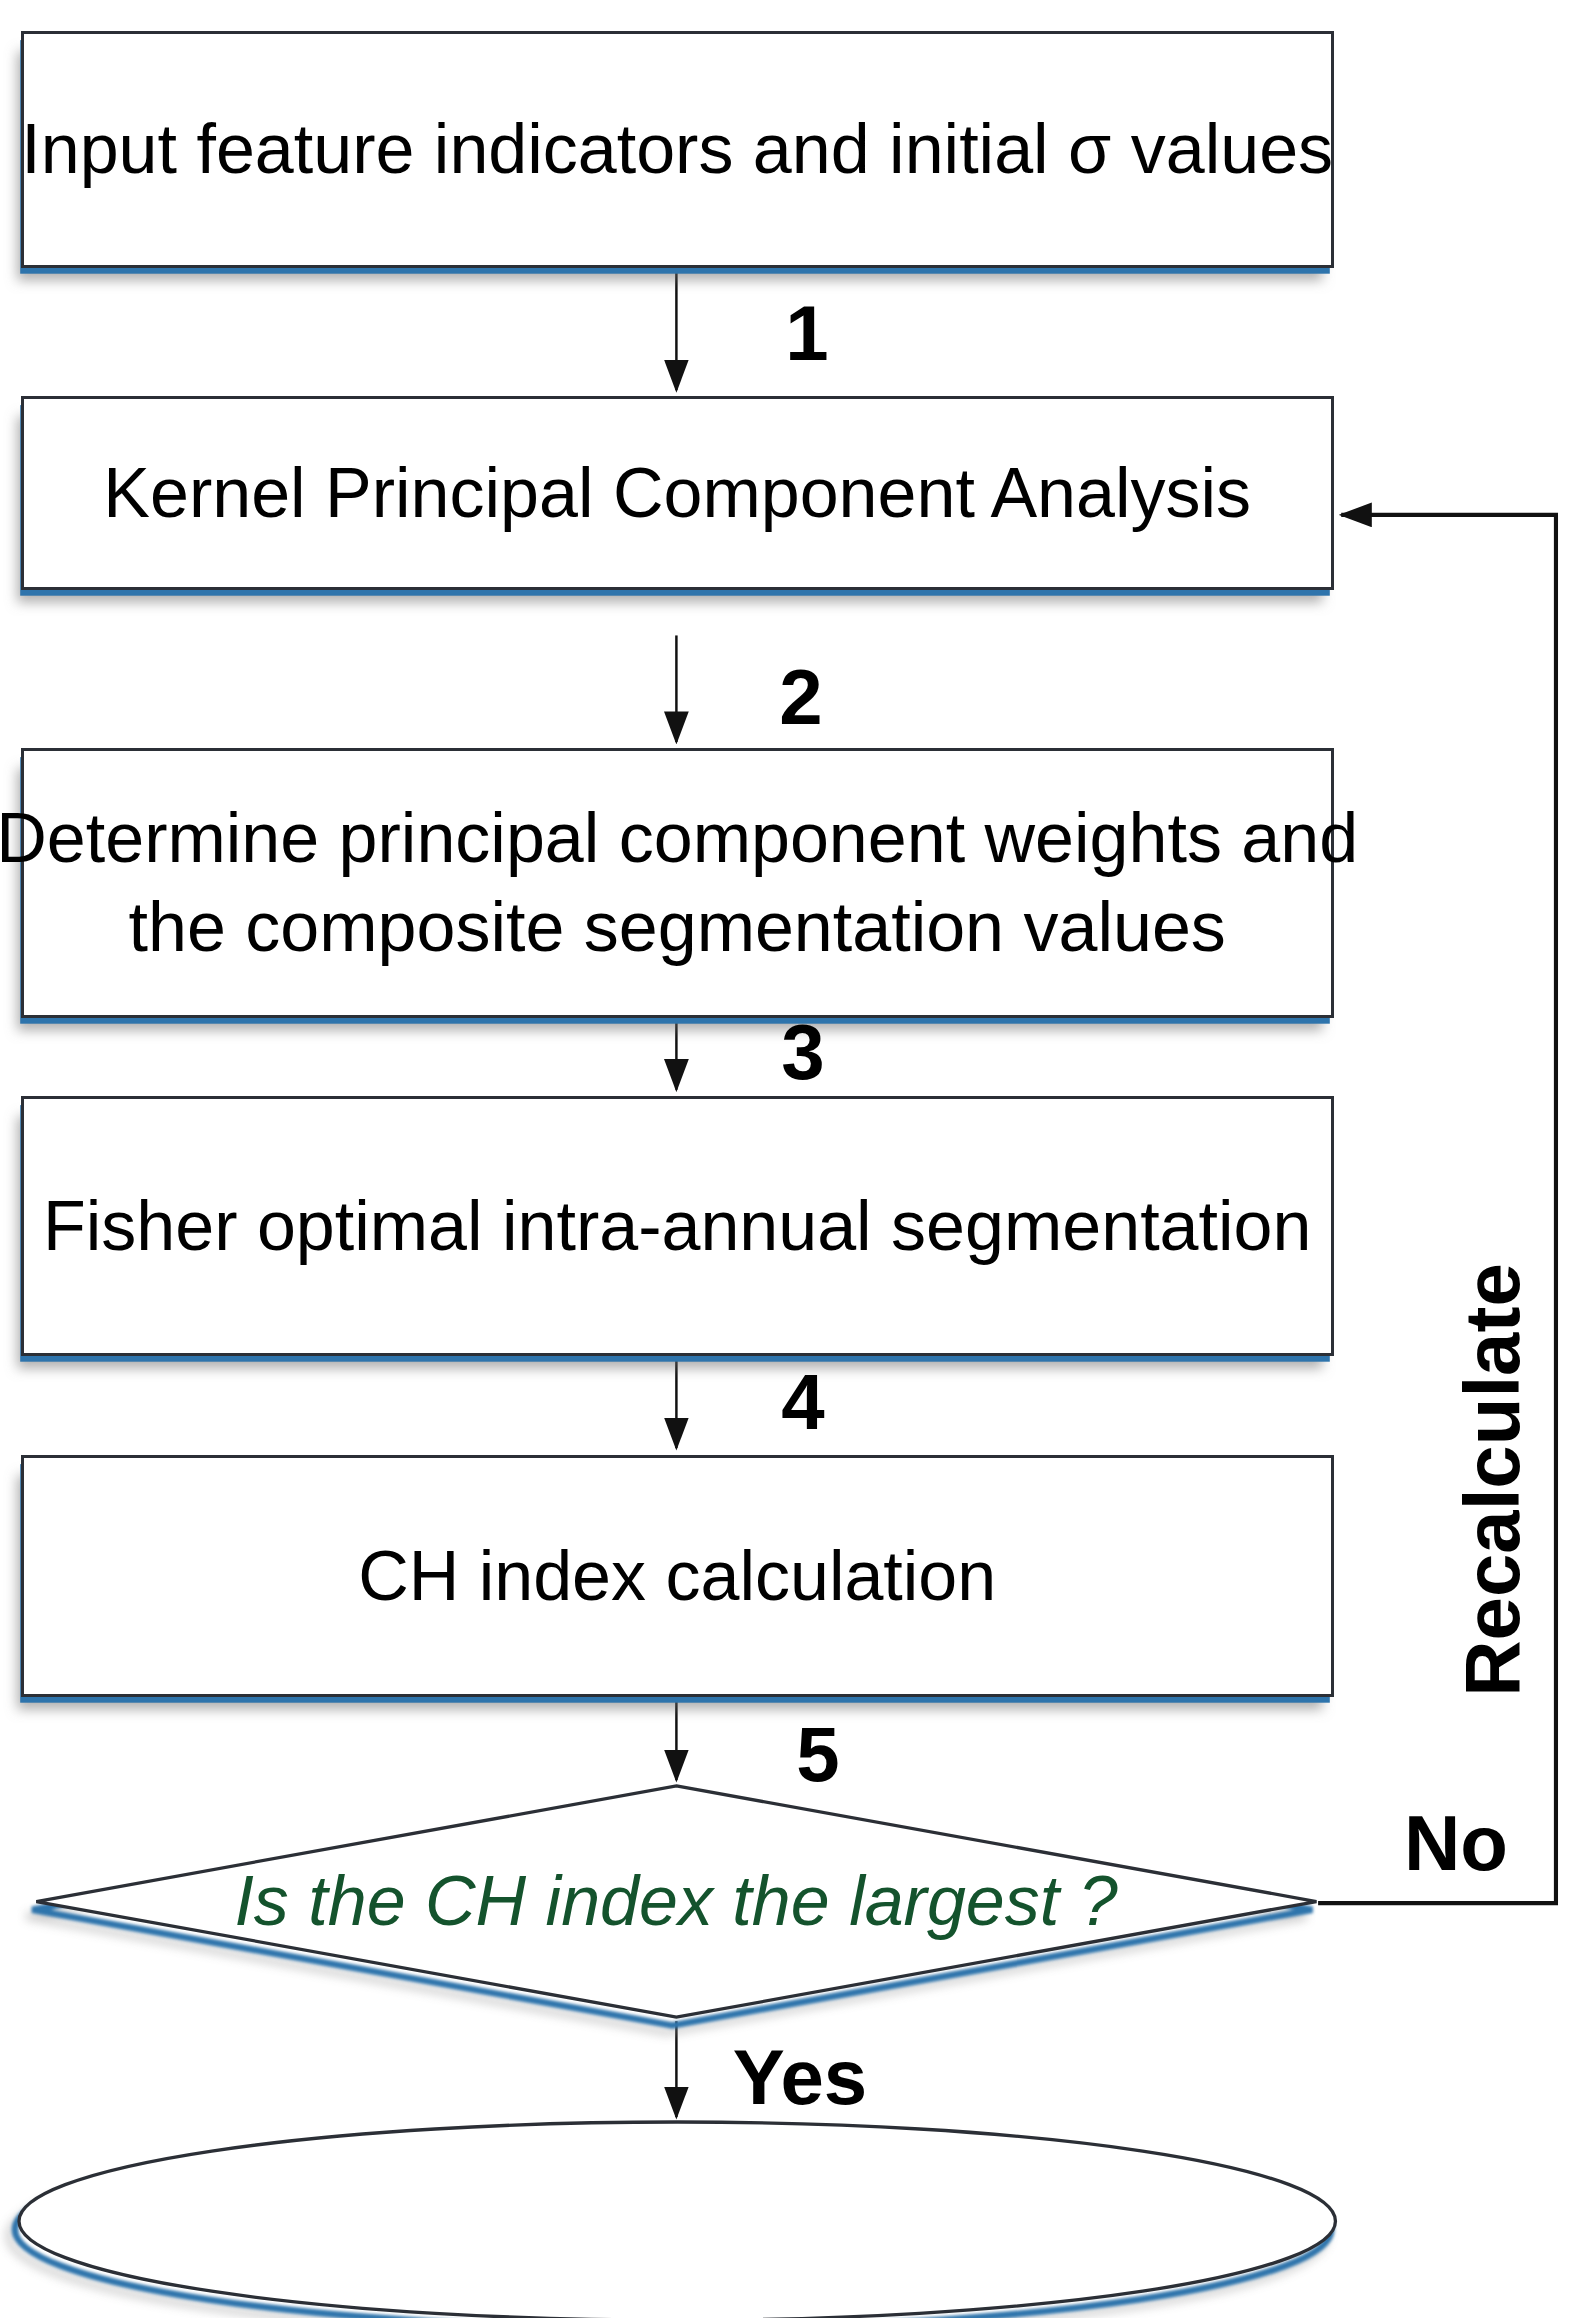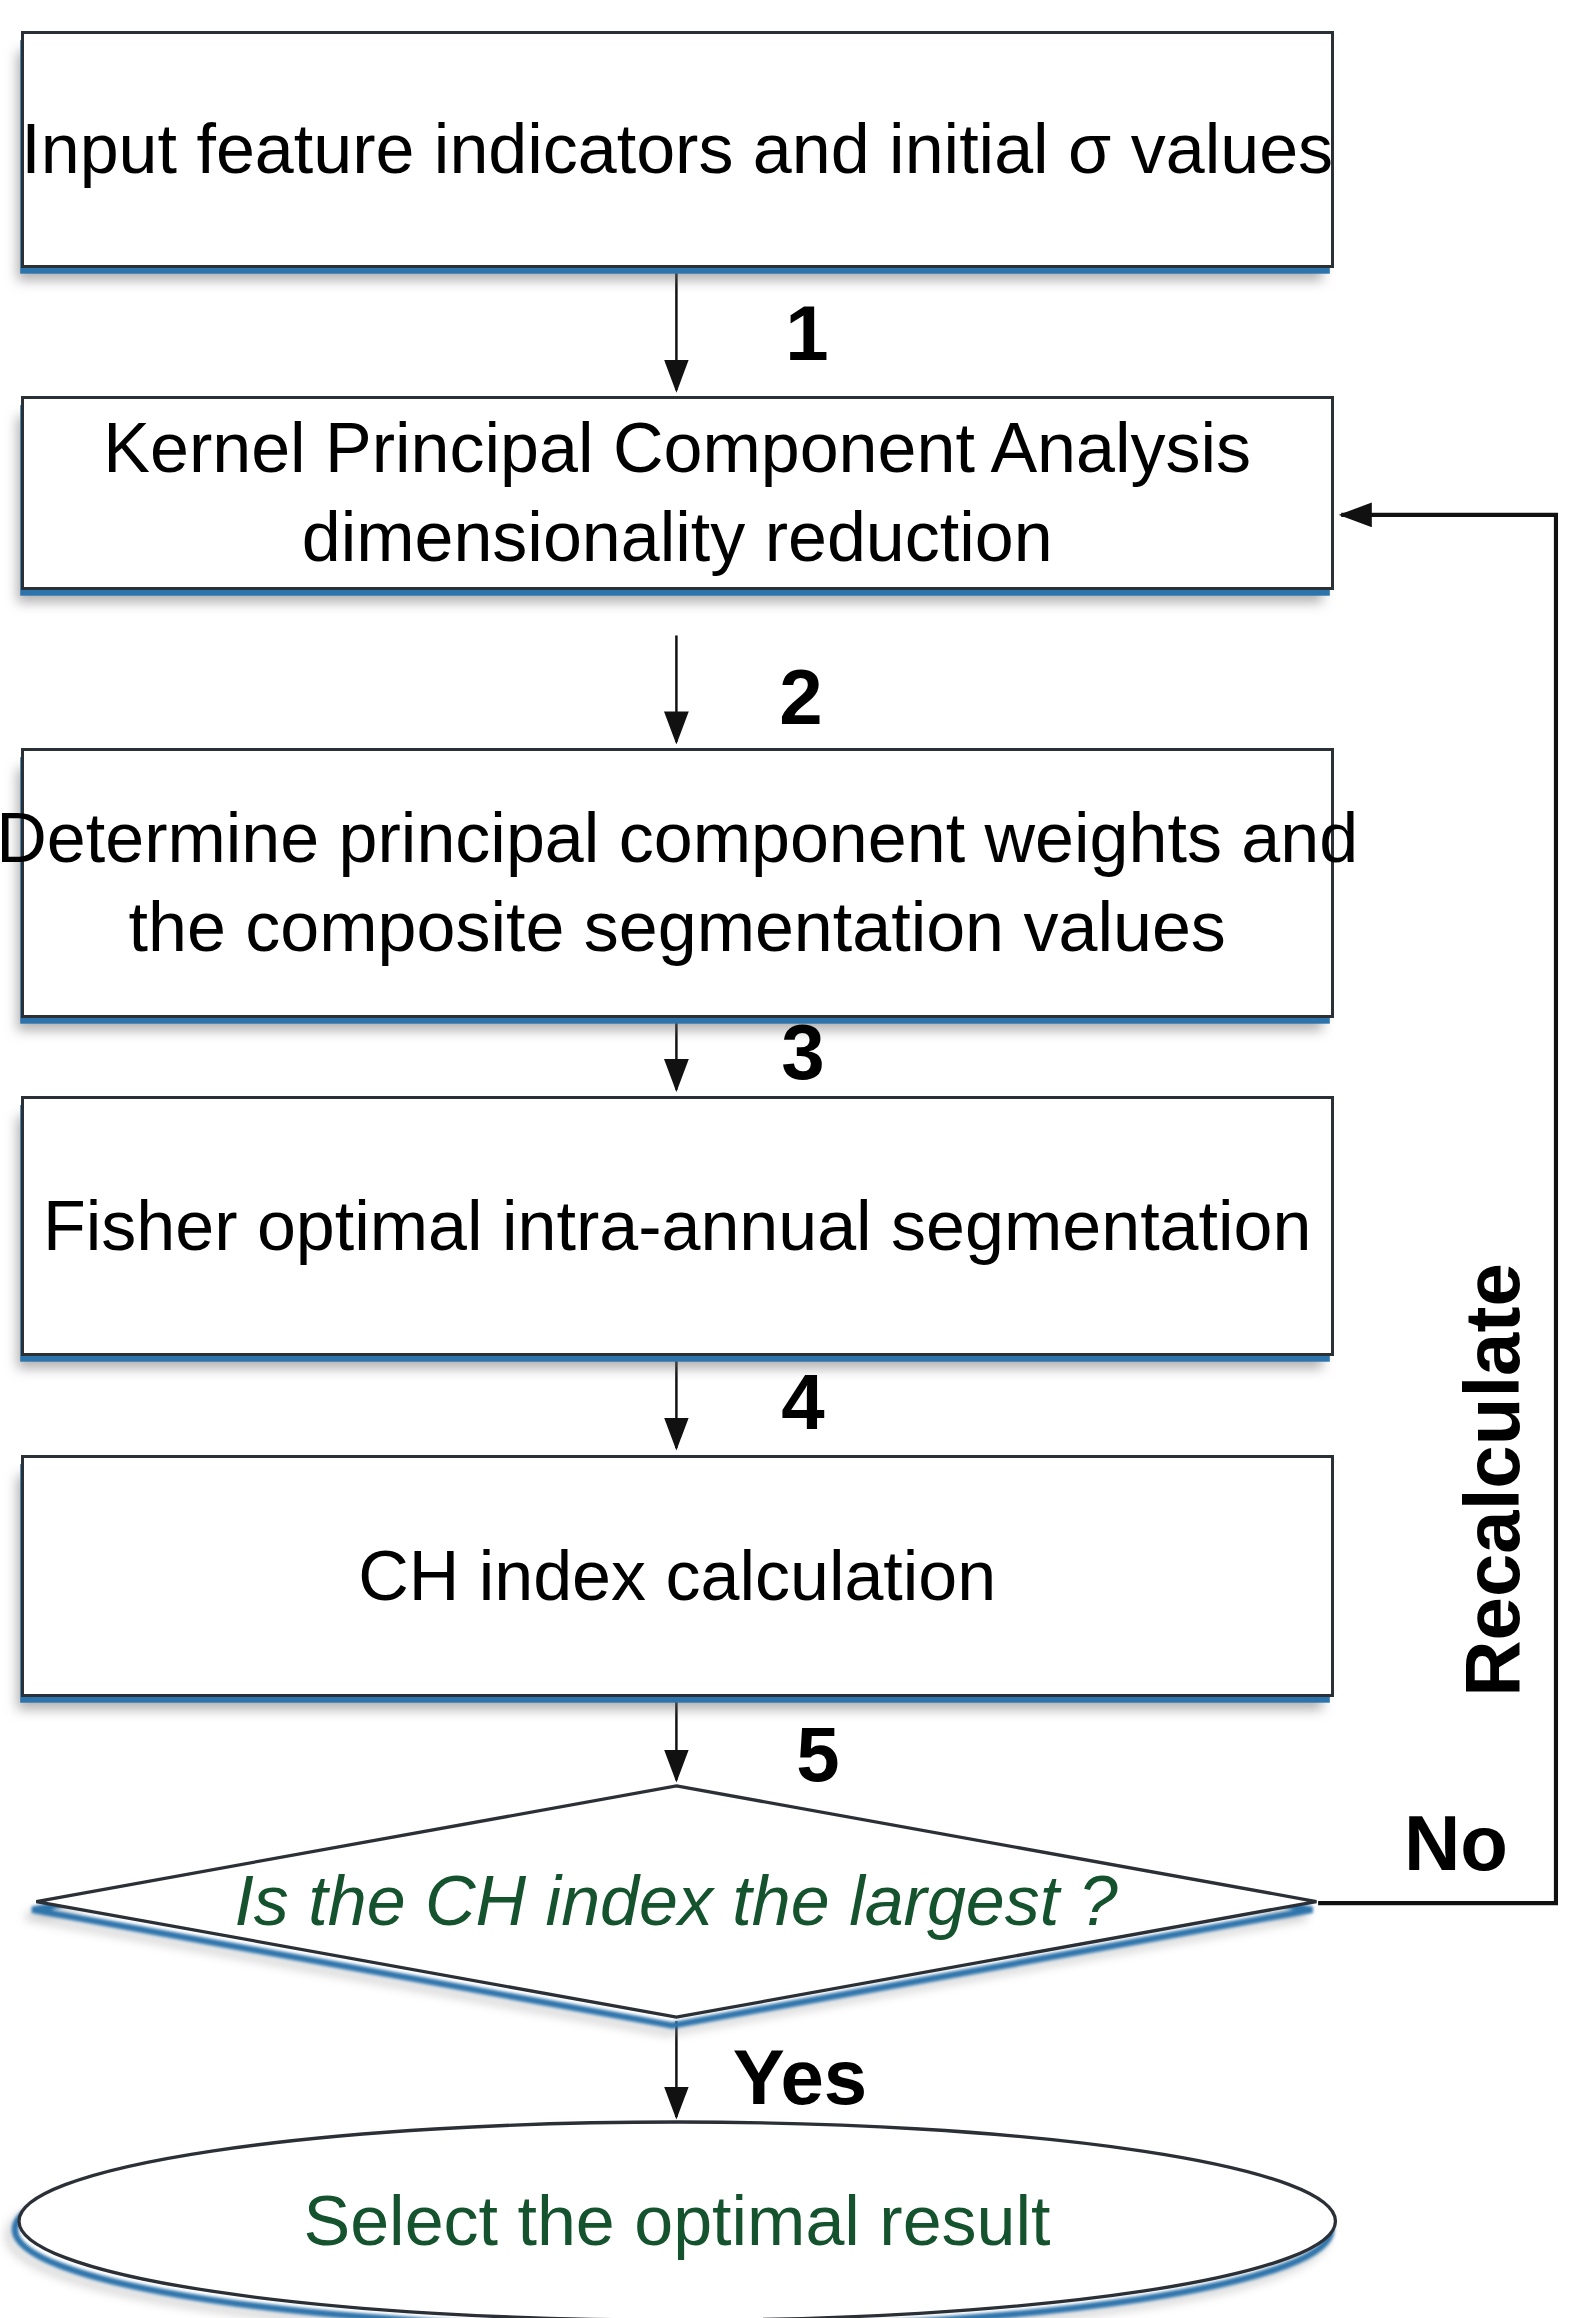--- a/index.html
+++ b/index.html
@@ -86,39 +86,37 @@
       <ellipse cx="820" cy="2672" rx="797" ry="120" fill="#ffffff" stroke="#2b2f36" stroke-width="4"></ellipse>
     </g>
   </svg>
 
   <div class="box" style="top:16.5px;height:237px">
     <span class="ln">Input feature indicators and initial σ values</span>
   </div>
 
   <div class="box" style="top:382px;height:194px">
     <span class="ln">Kernel Principal Component Analysis</span>
-    <span class="ln">dimensionality reduction</span>
   </div>
 
   <div class="box" style="top:734px;height:270px">
     <span class="ln">Determine principal component weights and</span>
     <span class="ln">the composite segmentation values</span>
   </div>
 
   <div class="box" style="top:1082px;height:260px">
     <span class="ln">Fisher optimal intra-annual segmentation</span>
   </div>
 
   <div class="box" style="top:1441px;height:242px">
     <span class="ln">CH index calculation</span>
   </div>
 
   <div class="shape-text italic" style="left:98px;top:1825px;width:1156px;height:124px">Is the CH index the largest ?</div>
 
-  <div class="shape-text" style="left:99px;top:2145px;width:1156px;height:124px">Select the optimal result</div>
 
   <div class="lbl" style="left:807px;top:319px">1</div>
   <div class="lbl" style="left:801px;top:683px">2</div>
   <div class="lbl" style="left:803px;top:1038px">3</div>
   <div class="lbl" style="left:803px;top:1388px">4</div>
   <div class="lbl" style="left:818px;top:1740px">5</div>
   <div class="lbl" style="left:800px;top:2063px">Yes</div>
   <div class="lbl" style="left:1456px;top:1829px">No</div>
   <div class="lbl rotated" style="left:1492px;top:1466px">Recalculate</div>
 

